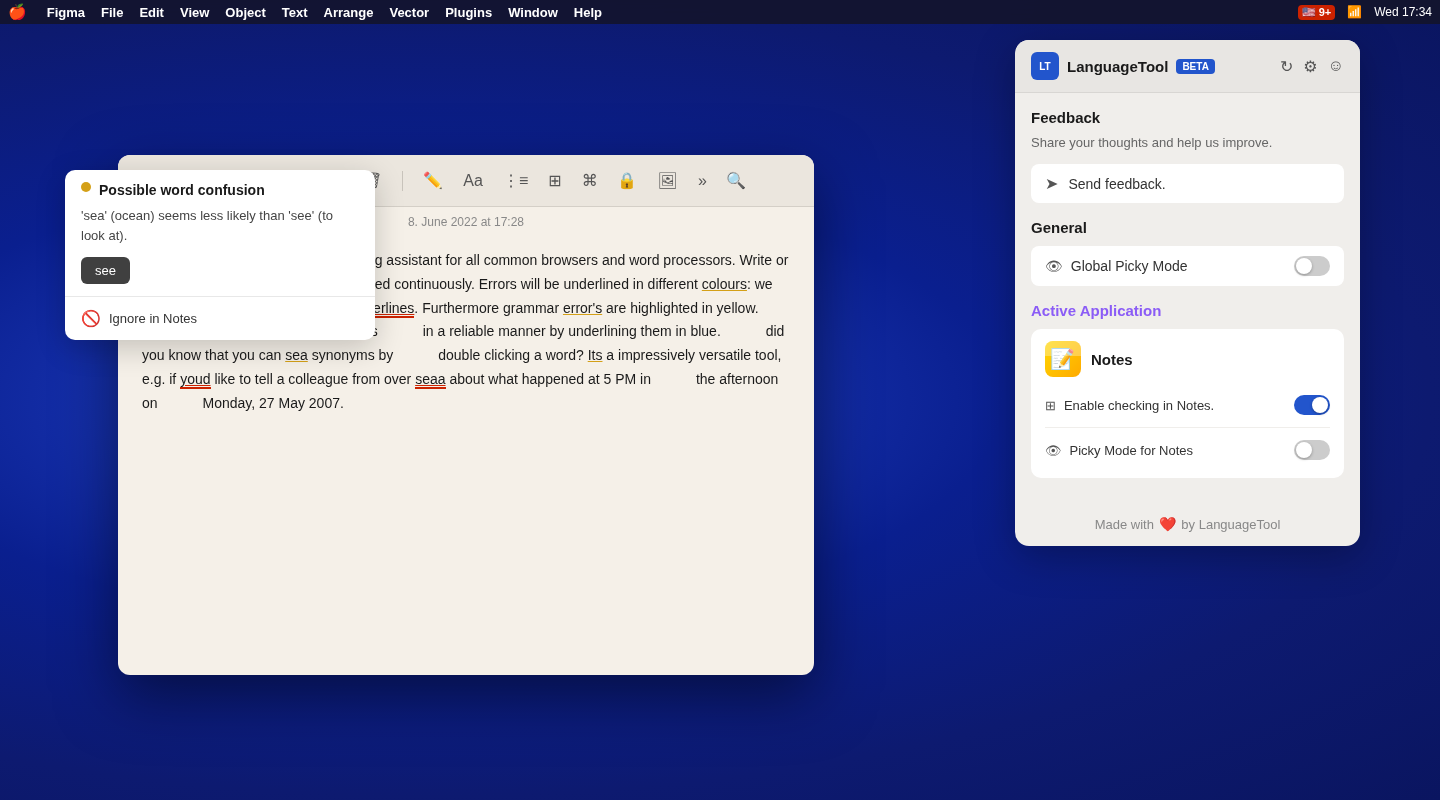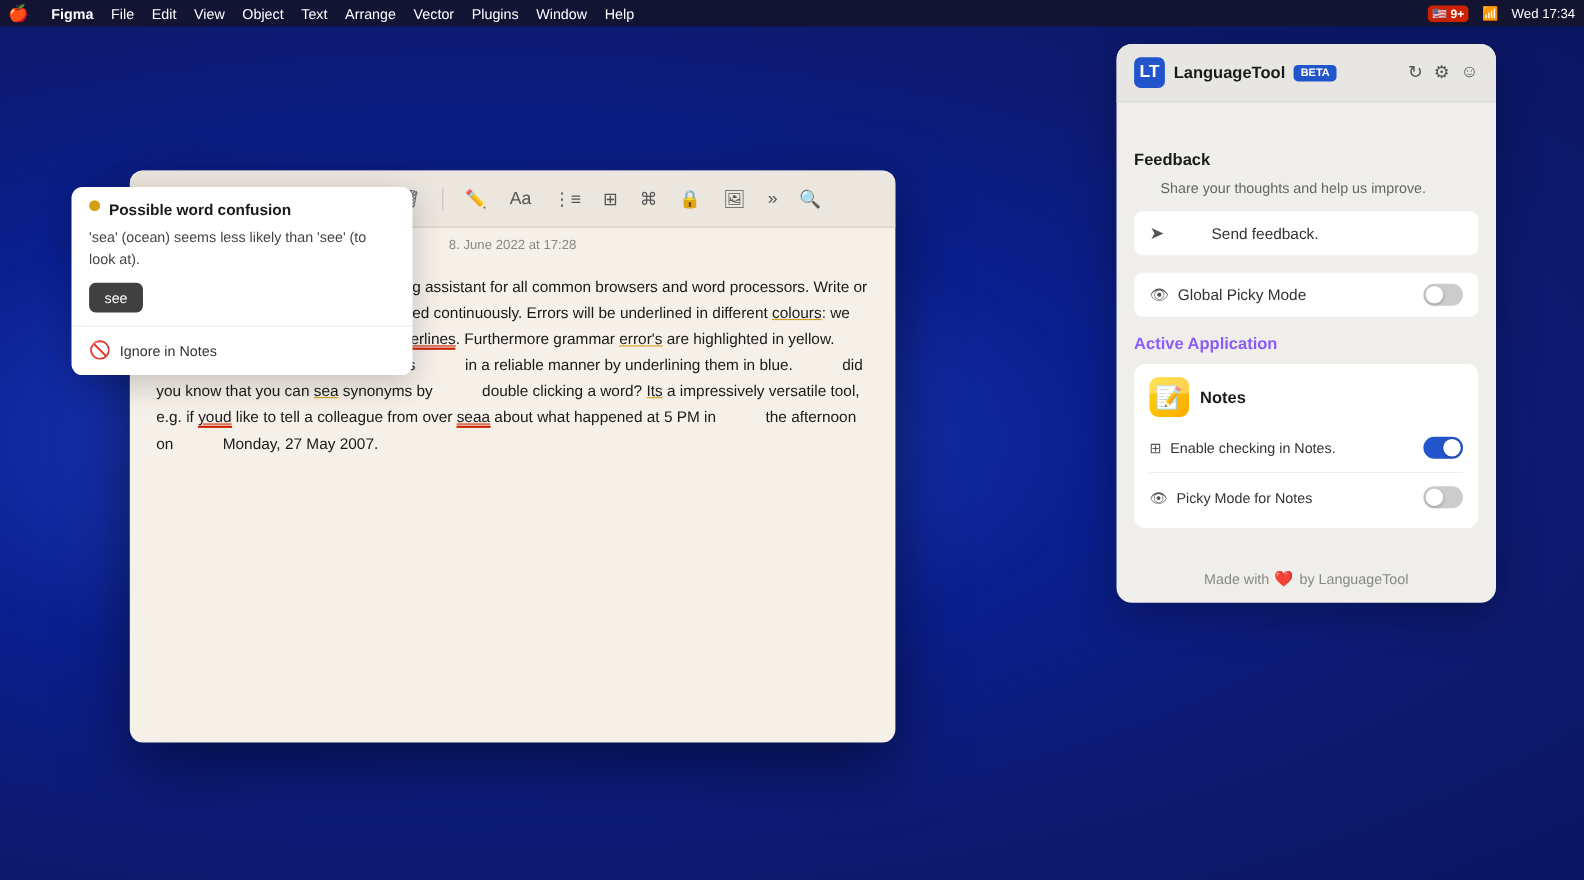--- a/index.html
+++ b/index.html
@@ -44,20 +44,21 @@
 
     .menubar-apple {
       font-size: 15px;
       margin-right: 4px;
     }
 
     .menubar-item {
       font-size: 13px;
       color: white;
       cursor: default;
+      font-weight: bold;
     }
 
     .menubar-item.bold {
       font-weight: 600;
     }
 
     .menubar-right {
       margin-left: auto;
       display: flex;
       align-items: center;
@@ -239,21 +240,21 @@
       padding: 12px 16px;
       display: flex;
       align-items: center;
       gap: 8px;
       border-bottom: 1px solid #d8d6d3;
     }
 
     .lt-logo {
       background: #2255cc;
       color: white;
-      font-size: 16px;
+      font-size: 10px;
       font-weight: 700;
       width: 28px;
       height: 28px;
       border-radius: 6px;
       display: flex;
       align-items: center;
       justify-content: center;
     }
 
     .lt-title {
@@ -286,29 +287,27 @@
 
     .lt-body {
       padding: 16px;
     }
 
     .lt-section-title {
       font-size: 15px;
       font-weight: 600;
       color: #1a1a1a;
       margin-bottom: 8px;
-      margin-top: 28px;
     }
 
     .lt-section-desc {
       font-size: 13px;
       color: #666;
       margin-bottom: 12px;
       line-height: 1.4;
-      margin-left: 24px;
     }
 
     .lt-send-feedback {
       background: white;
       border-radius: 8px;
       padding: 10px 14px;
       display: flex;
       align-items: center;
       gap: 10px;
       cursor: pointer;
@@ -316,21 +315,20 @@
     }
 
     .lt-send-icon {
       font-size: 16px;
       color: #555;
     }
 
     .lt-send-text {
       font-size: 14px;
       color: #333;
-      margin-left: 33px;
     }
 
     .lt-general-title {
       font-size: 15px;
       font-weight: 600;
       color: #1a1a1a;
       margin-bottom: 10px;
     }
 
     .lt-toggle-row {
@@ -564,20 +562,21 @@
 
   <div class="lt-body">
 
     <div class="lt-section-title">Feedback</div>
     <div class="lt-section-desc">Share your thoughts and help us improve.</div>
     <div class="lt-send-feedback">
       <span class="lt-send-icon">➤</span>
       <span class="lt-send-text">Send feedback.</span>
     </div>
 
+    <div class="lt-general-title">General</div>
     <div class="lt-toggle-row">
       <div class="lt-toggle-label">
         <span class="lt-toggle-icon">👁</span>
         <span>Global Picky Mode</span>
       </div>
       <div class="toggle-switch toggle-off"></div>
     </div>
 
     <div class="lt-active-app">Active Application</div>
     <div class="lt-app-card">

